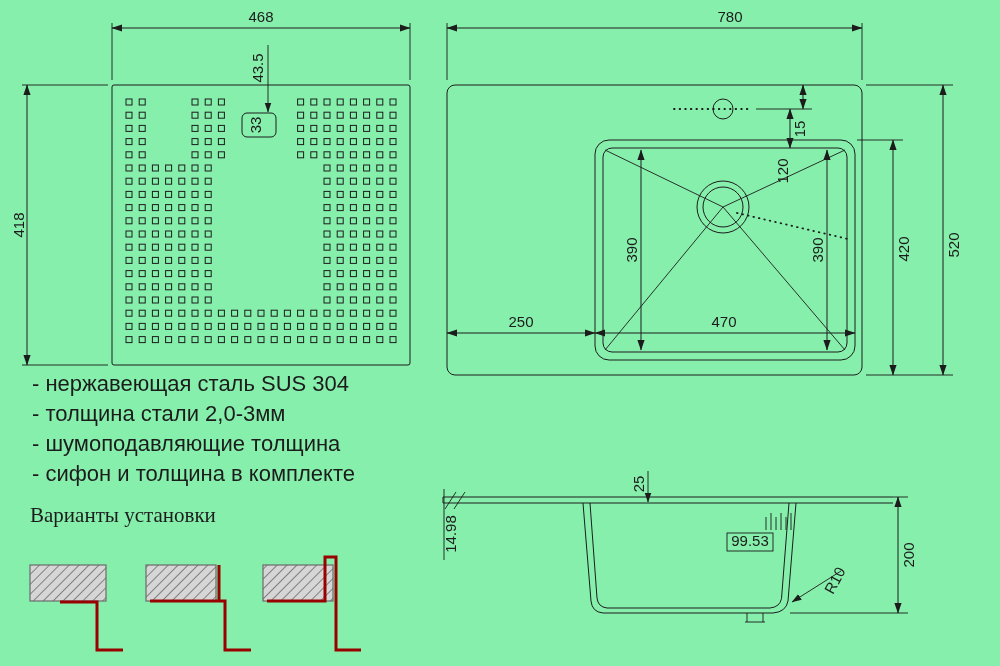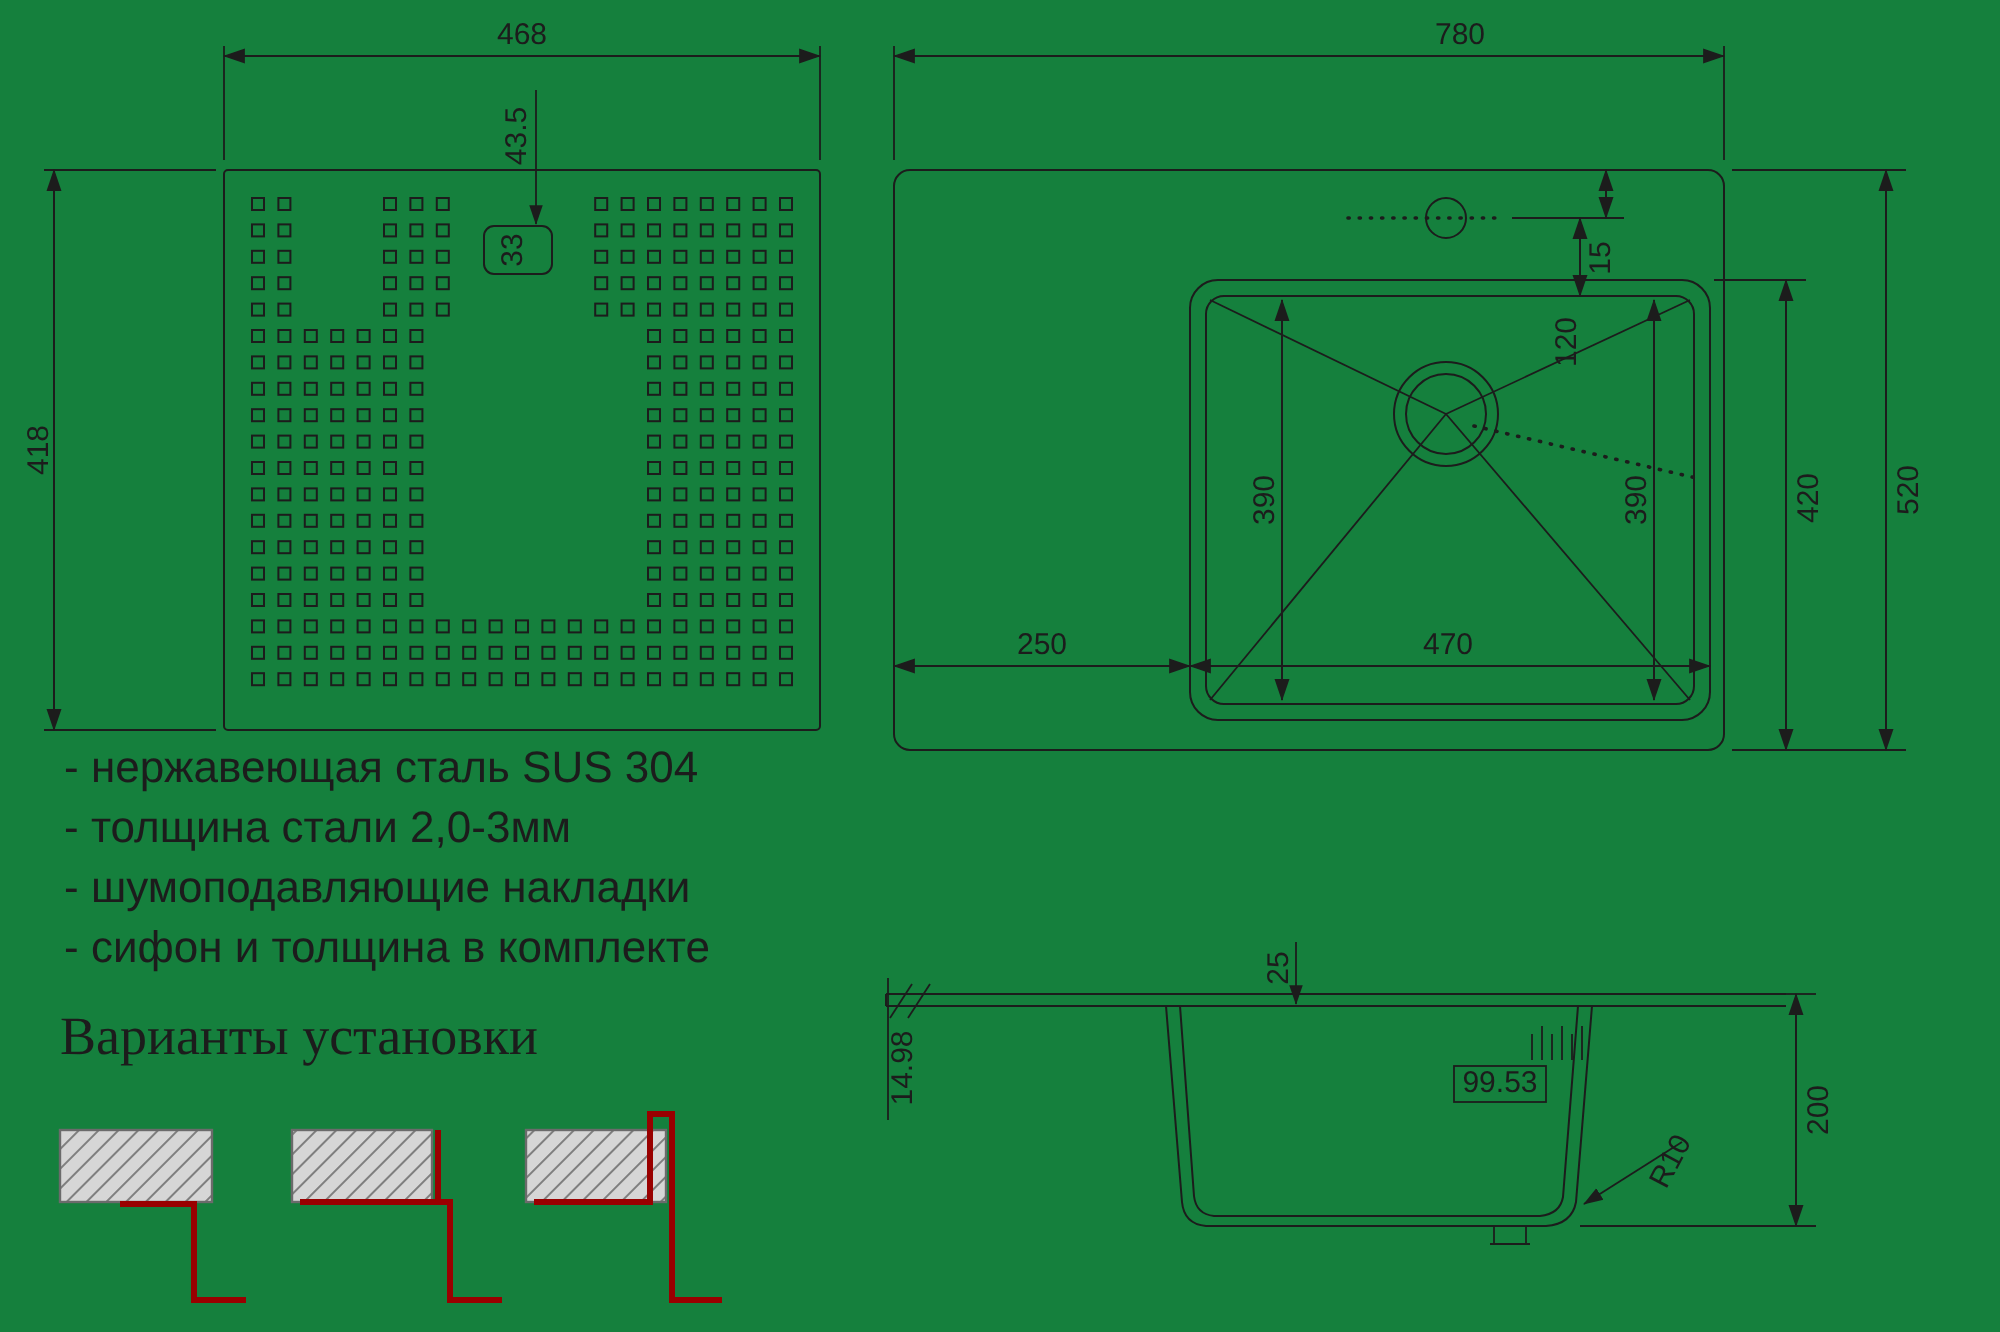--- a/index.html
+++ b/index.html
@@ -1,28 +1,28 @@
 <!DOCTYPE html>
 <html><head>
 <meta charset="utf-8">
 <style>
   html,body{margin:0;padding:0;background:#ffffff;}
-  .canvas{position:relative;width:1000px;height:666px;background:#15803d;overflow:hidden;
+  .canvas{position:relative;width:1000px;height:666px;background:#86efac;overflow:hidden;
           font-family:"Liberation Sans",sans-serif;color:#1c1c1c;}
   .drawing{position:absolute;left:0;top:0;}
   .lines line,.lines path,.lines rect,.lines circle{stroke:#1c1c1c;stroke-width:1;fill:none;}
   .lines .dotline{stroke-dasharray:.6 5;stroke-linecap:round;stroke-width:1.8;}
   .lines .thin{stroke-width:.9;}
   text.dim{font-family:"Liberation Sans",sans-serif;font-size:15px;fill:#1c1c1c;stroke:none;text-anchor:middle;}
   .dots rect{fill:none;stroke:#1c1c1c;stroke-width:1;}
   .hatchrect{fill:url(#hatch);stroke:#6b6b6b;stroke-width:1.2;}
   .red{stroke:#990000;stroke-width:3;fill:none;}
   .features{position:absolute;left:32px;top:369px;font-size:22px;line-height:30px;white-space:nowrap;}
   .install-title{position:absolute;left:30px;top:503px;margin:0;font-family:"Liberation Serif",serif;
-                 font-weight:400;font-size:27px;color:#1c1c1c;}
+                 font-weight:400;font-size:21px;color:#1c1c1c;}
 </style>
 </head>
 <body>
 
 <div class="canvas">
   <svg class="drawing" width="1000" height="666" viewBox="0 0 1000 666">
     <defs>
       <marker id="arr" viewBox="0 0 10 10" refX="9.5" refY="5" markerWidth="11" markerHeight="11" orient="auto-start-reverse">
         <path d="M0,1.6 L10,5 L0,8.4 z" fill="#1c1c1c"></path>
       </marker>
@@ -415,18 +415,18 @@
     </g>
     <g>
       <rect class="hatchrect" x="263" y="565" width="70" height="36"></rect>
       <path class="red" d="M 267,601 H 325 V 557 H 336 V 650 H 361"></path>
     </g>
   </svg>
 
   <div class="features">
     <div>- нержавеющая сталь SUS 304</div>
     <div>- толщина стали 2,0-3мм</div>
-    <div>- шумоподавляющие накладки</div>
+    <div>- шумоподавляющие толщина</div>
     <div>- сифон и толщина в комплекте</div>
   </div>
 
   <h2 class="install-title">Варианты установки</h2>
 </div>
 
 </body></html>

